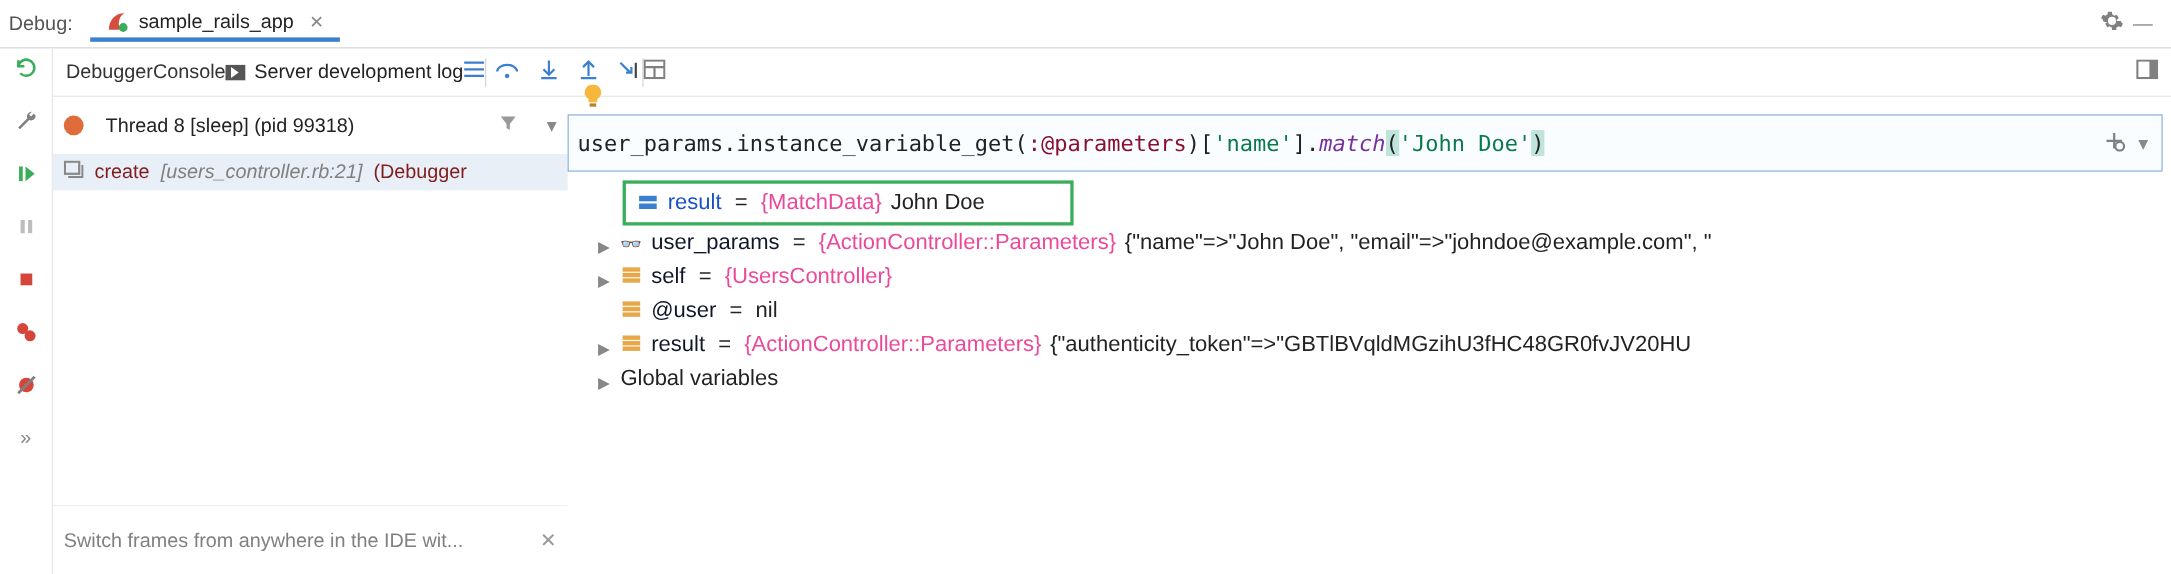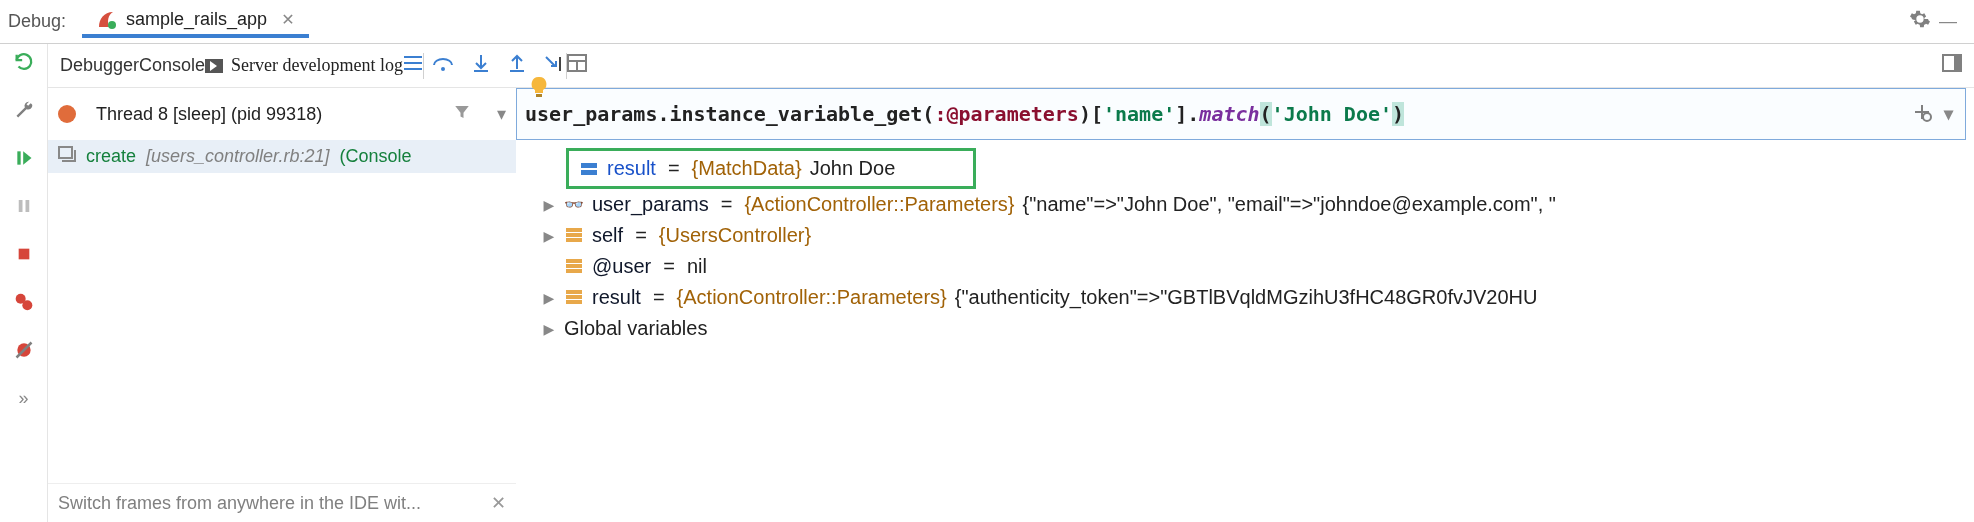--- a/index.html
+++ b/index.html
@@ -21,66 +21,66 @@
   
   .gutter { width:48px; border-right:1px solid #e5e5e5; display:flex; flex-direction:column; align-items:center; padding-top:6px; gap:24px; }
   .gutter .ic { width:24px; height:24px; display:flex; align-items:center; justify-content:center; }
 
   
   .col { flex:1; display:flex; flex-direction:column; min-width:0; }
 
   
   .tbar { height:44px; display:flex; align-items:center; border-bottom:1px solid #e5e5e5; padding:0 12px; }
   .tbar .tbtn { color:#333; }
-  .tbar .srv { display:flex; align-items:center; gap:8px;font-family:Liberation Serif, serif; }
+  .tbar .srv { display:flex; align-items:center; gap:8px; }
   .tbar .srv .play-rect { width:18px; height:14px; background:#555; display:inline-block; position:relative; }
   .tbar .srv .play-rect::after { content:""; position:absolute; left:5px; top:2px; border-left:7px solid #fff; border-top:5px solid transparent; border-bottom:5px solid transparent; }
   .tbar .grp { display:flex; align-items:center; gap:18px; margin-left:8px; }
   .tbar .vline { width:1px; height:26px; background:#d0d0d0; }
   .tbar .sicon { color:#3b7fd1; }
 
   
   .split { flex:1; display:flex; min-height:0; }
 
   .frames { width:468px; display:flex; flex-direction:column; border-right:none; }
   .frames .fhead { height:52px; display:flex; align-items:center; gap:20px; padding:0 10px; }
   .fhead .badge { width:18px; height:18px; border-radius:50%; background:#e06c3b; display:inline-block; }
   .fhead .filter { width:30px; text-align:center; color:#888; }
   .fhead .drop { color:#888; }
 
   .frames .fsel { background:#e8eff7; padding:6px 10px; display:flex; align-items:center; gap:10px; white-space:nowrap; overflow:hidden; }
   .fsel .stack-icon { color:#777; }
   .fsel .gray { color:#808080; font-style:italic; }
-  .fsel .norm { color:#15803d; }
-
-  .frames .tip-row { margin-top:auto; padding:8px 10px; color:#808080; display:flex; align-items:center; gap:10px; border-top:1px solid #eee; }
+  .fsel .norm { color:#7f1d1d; }
+
+  .frames .tip-row { margin-top:auto; padding:20px 10px; color:#808080; display:flex; align-items:center; gap:10px; border-top:1px solid #eee; }
   .tip-row .tx { flex:1; white-space:nowrap; overflow:hidden; text-overflow:ellipsis; }
   .tip-row .xx { color:#999; }
 
   .evalcol { flex:1; display:flex; flex-direction:column; min-width:0; position:relative; }
 
   
   .bulb { position:absolute; left:14px; top:-12px; z-index:3; color:#f0a50a; font-size:18px; }
 
-  .expr-row { height:52px; display:flex; align-items:center; border:1px solid #7faadc; background:#fafdff; margin:0 8px 0 0;font-weight:bold; }
+  .expr-row { height:52px; display:flex; align-items:center; border:1px solid #7faadc; background:#fafdff; margin:16px 8px 0 0; }
   .expr-row .code { flex:1; font-family: "Menlo","Consolas",monospace; font-size:20px; padding:0 8px; white-space:nowrap; overflow:hidden; }
   .expr-row .btns { display:flex; align-items:center; gap:12px; padding:0 12px; color:#888; }
   .code .hl { background:#bfe5db; }
   .code .kw { color:#7a2f9e; font-style:italic; }
   .code .str { color:#0b7a4b; }
   .code .sym { color:#8a1030; }
   .code .fn  { color:#222; }
 
   .vars { flex:1; overflow:hidden; padding:8px 0 0 20px; font-size:20px; }
-  .vrow { display:flex; align-items:center; gap:8px; padding:4px 6px; white-space:nowrap; }
+  .vrow { display:flex; align-items:flex-end; gap:8px; padding:4px 6px; white-space:nowrap; }
   .vrow .chev { width:14px; color:#888; text-align:center; font-size:14px; }
   .vrow .type-ic { width:20px; text-align:center; }
   .vrow .nm { color:#0f172a; }
   .vrow .eq { color:#222; padding:0 4px; }
-  .vrow .cls { color:#a16207; }
+  .vrow .cls { color:#ec4899; }
   .vrow .val { color:#222; }
 
   .vrow.result-box { border:3px solid #3aad5a; margin-left:30px; width:410px; padding:6px 10px; }
   .result-box .nm { color:#1851c9; }
   .grid-ic { width:16px; height:12px; display:inline-block; position:relative; }
   .grid-ic::before, .grid-ic::after { content:""; position:absolute; background:#3b7fd1; }
   .grid-ic::before { top:0; left:0; right:0; height:5px; }
   .grid-ic::after  { bottom:0; left:0; right:0; height:5px; }
 
   .bars-ic { width:16px; height:14px; display:inline-block; position:relative; }
@@ -239,21 +239,21 @@
           </div>
           <div class="fsel">
             <span class="stack-icon">
               <svg width="18" height="16" viewBox="0 0 18 16" fill="none" stroke="#888" stroke-width="2">
                   <rect x="1" y="1" width="13" height="11"></rect>
                   <path d="M4 15h13V4"></path>
                 </svg>
             </span>
             <span class="norm">create</span>
             <span class="gray"> [users_controller.rb:21] </span>
-            <span class="norm">(Console</span>
+            <span class="norm">(Debugger</span>
           </div>
           <div class="tip-row">
             <span class="tx">Switch frames from anywhere in the IDE wit...</span>
             <span class="xx">✕</span>
           </div>
         </div>
 
         <div class="evalcol">
           <span class="bulb">
             <svg width="18" height="22" viewBox="0 0 18 22">

